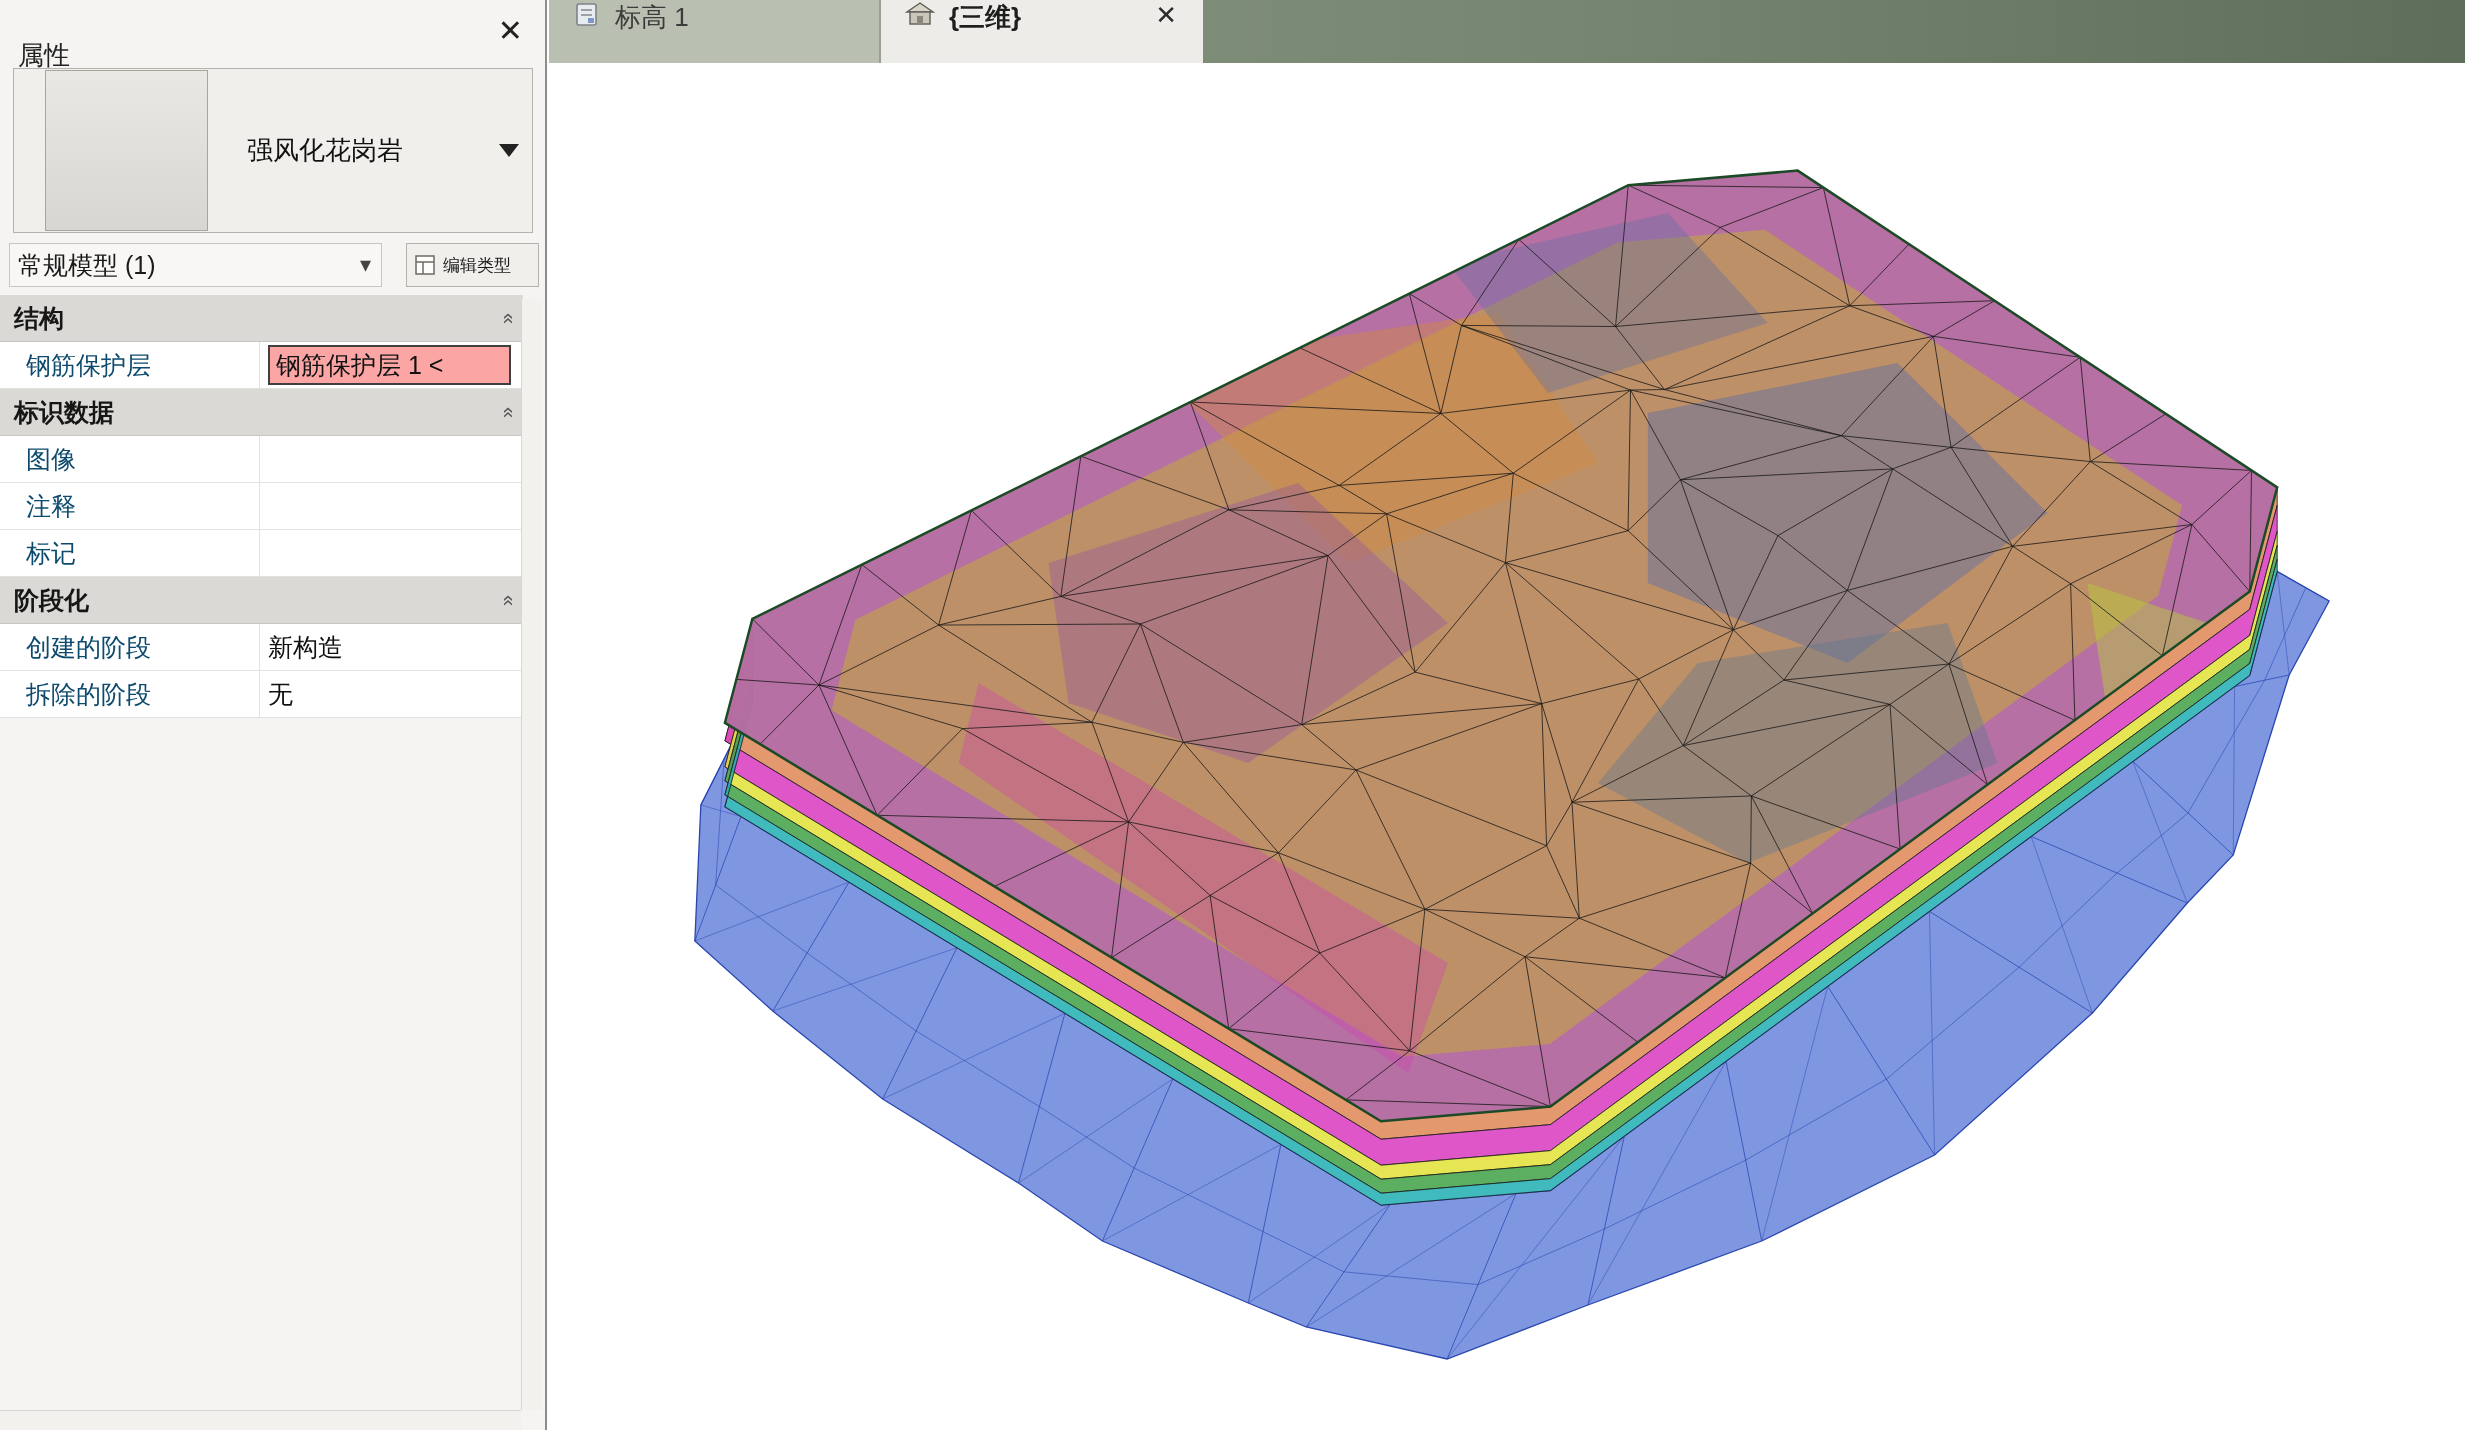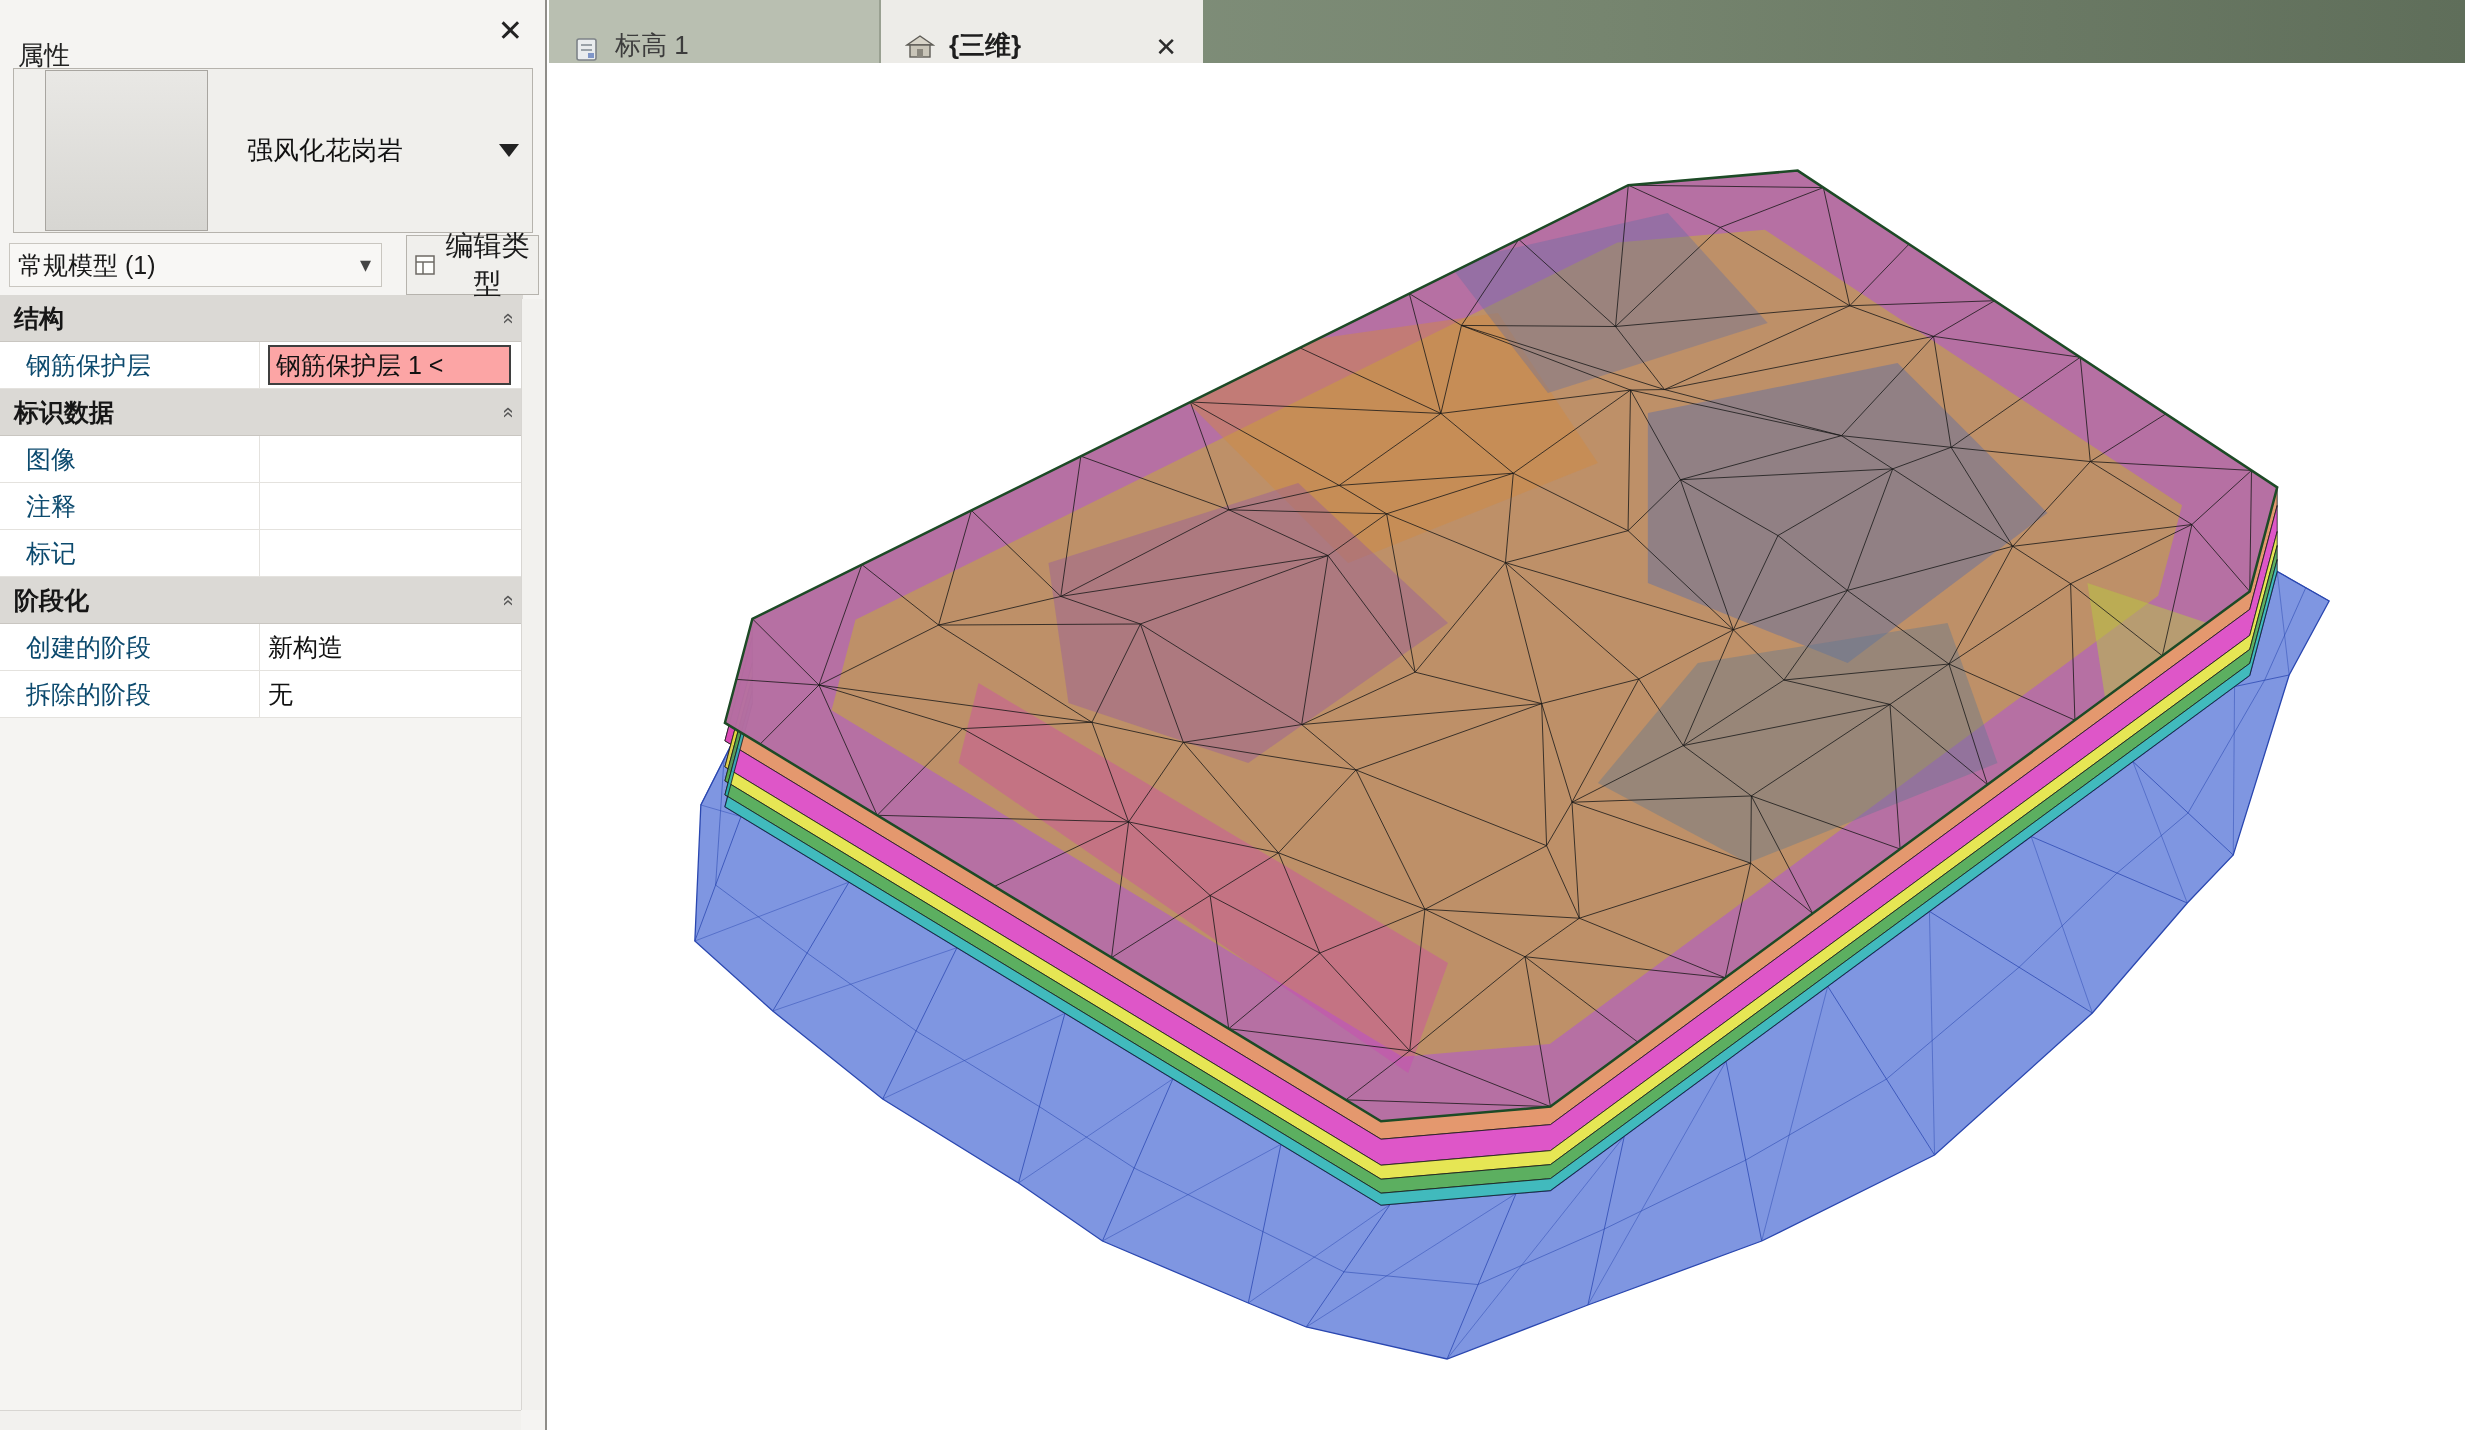--- a/index.html
+++ b/index.html
@@ -35,22 +35,22 @@
     content:"";width:0;height:0;border-left:10px solid transparent;
     border-right:10px solid transparent;border-top:13px solid #222;
   }
   .instance-bar{display:flex;align-items:center;height:46px;margin:9px 6px 0 9px;gap:24px;}
   .instance-select{
     width:373px;height:44px;background:#f8f7f5;border:1px solid #c9c6c0;
     display:flex;align-items:center;padding:0 10px 0 8px;font-size:25px;cursor:pointer;
   }
   .combo-arrow{margin-left:auto;font-size:22px;color:#444;}
   .edit-type-btn{
-    flex:1;height:60px;background:#f0efec;border:1px solid #b6b3ad;
-    display:flex;align-items:center;gap:6px;padding:0 6px;font-size:28px;
+    flex:1;height:44px;background:#f0efec;border:1px solid #b6b3ad;
+    display:flex;align-items:center;gap:6px;padding:0 6px;font-size:17px;
     cursor:pointer;font-family:inherit;color:#1a1a1a;
   }
   .prop-grid{margin-top:7px;width:calc(100% - 22px);}
   .section-row{
     height:47px;background:#dbd9d5;border-bottom:1px solid #c9c6c1;
     display:flex;align-items:center;padding:0 8px 0 14px;
     font-size:25px;font-weight:bold;color:#161616;cursor:pointer;
   }
   .collapse-icon{
     margin-left:auto;transform:rotate(90deg);font-size:20px;color:#555;font-weight:normal;
@@ -73,21 +73,21 @@
     position:absolute;left:0;bottom:0;height:20px;right:24px;
     background:#f2f1ee;border-top:1px solid #d8d6d2;cursor:pointer;
   }
   
   .tab-bar{
     position:absolute;left:549px;top:0;right:0;height:63px;
     background:linear-gradient(90deg,#8a9885 0%,#76856f 55%,#5f6e5a 100%);
     display:flex;align-items:stretch;
   }
   .tab{
-    display:flex;align-items:flex-end;gap:14px;padding:0 24px;
+    display:flex;align-items:flex-start;gap:14px;padding:0 24px;
     font-size:26px;color:#3c3c3c;cursor:pointer;
   }
   .tab-level{background:#b9bfb1;border-right:2px solid #99a091;width:332px;}
   .tab-3d{background:#edece8;color:#1e1e1e;width:322px;}
   .tab-3d .tab-text{font-weight:bold;}
   .tab-close{
     margin-left:auto;background:none;border:none;font-size:26px;color:#2c2c2c;
     cursor:pointer;padding:0 2px;font-family:inherit;
   }
   .tab-icon{display:flex;align-items:center;}

